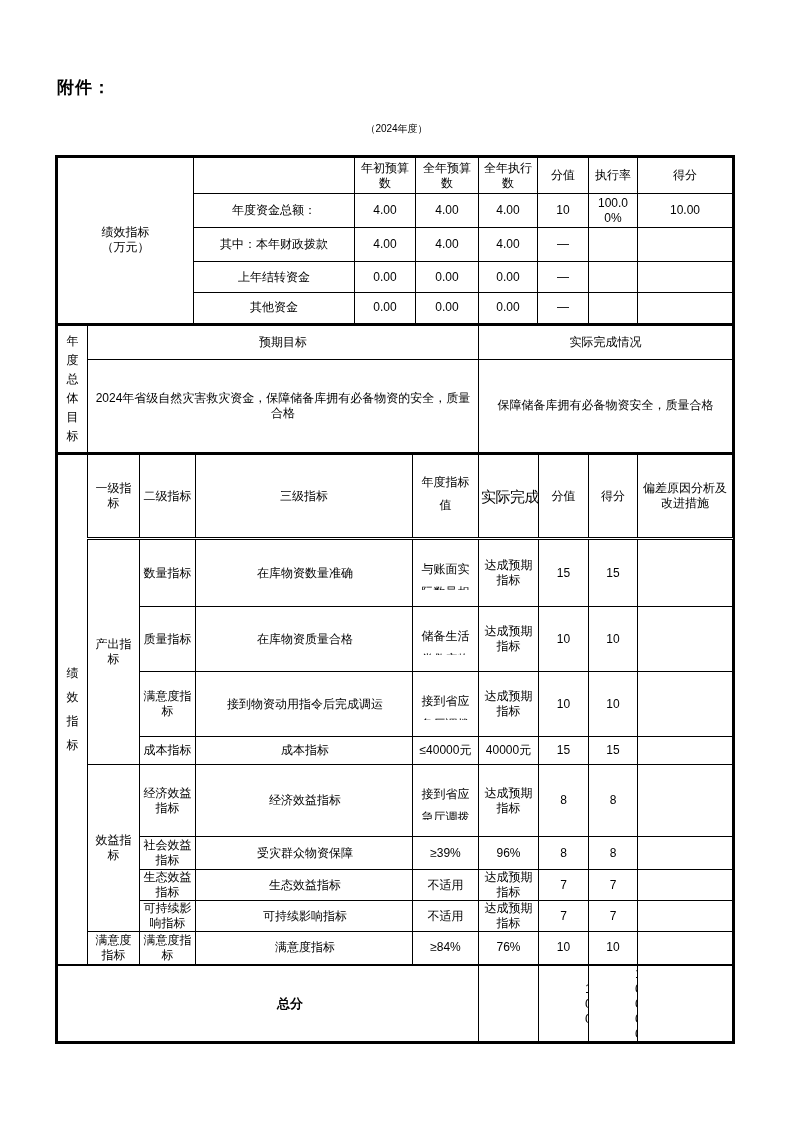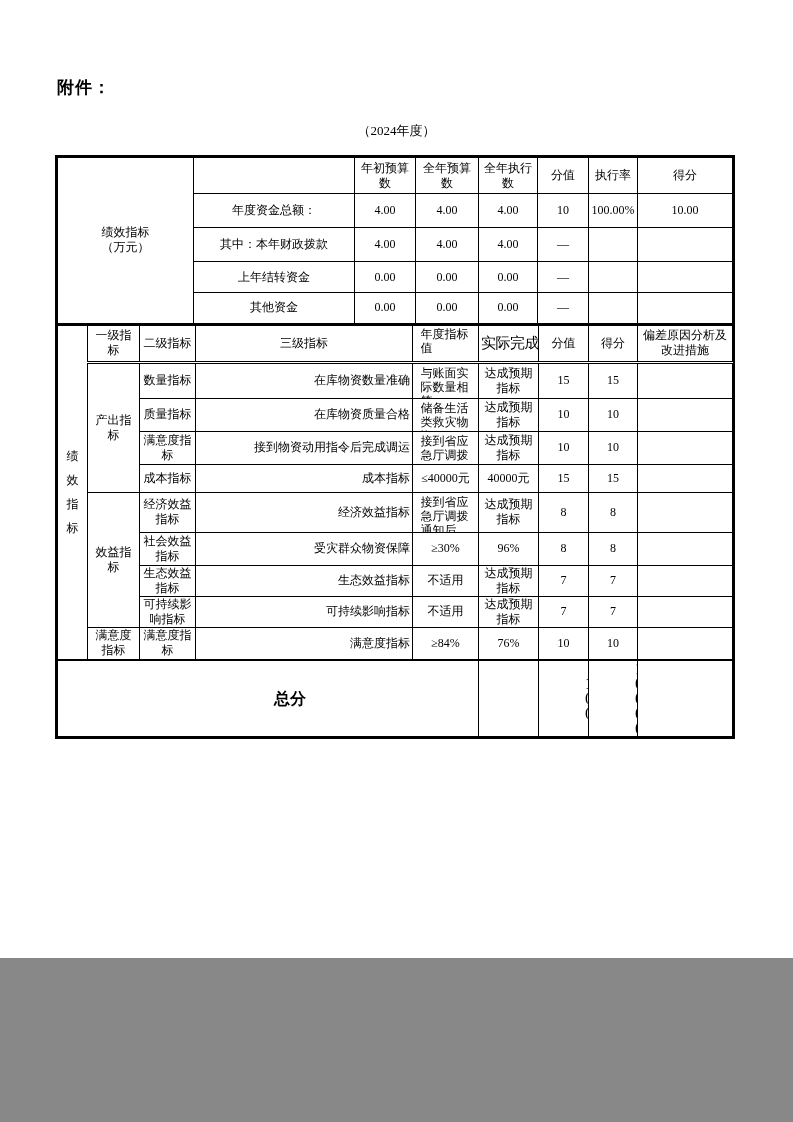--- a/index.html
+++ b/index.html
@@ -1,53 +1,53 @@
 <!DOCTYPE html>
 <html><head>
 <meta charset="utf-8">
 <style>
   html,body{margin:0;padding:0;background:#888;}
   .page{
     position:relative;
-    width:793px;height:958px;
+    width:793px;height:1122px;
     background:#ffffff;
-    font-family:Liberation Serif, serif;
+    font-family:Liberation Sans, sans-serif;
     color:#000;
     overflow:hidden;
   }
   .attachment{
     position:absolute;left:57px;top:76px;
     font-size:17px;font-weight:bold;letter-spacing:1px;
   }
   .subtitle{
     position:absolute;left:0;top:122px;width:100%;
-    text-align:center;font-size:13px;
+    text-align:center;font-size:10px;
   }
   .tbl-wrap{
     position:absolute;left:55px;top:155px;width:680px;
     box-sizing:border-box;border:2px solid #000;
     background:#fff;
   }
   table{border-collapse:collapse;table-layout:fixed;width:100%;}
   table.section{border-bottom:2px solid #000;}
   table.last{border-bottom:none;}
   td,th{
     border:1px solid #000;
     font-size:12px;font-weight:normal;
     text-align:center;vertical-align:middle;
     padding:0 2px;line-height:15px;
     overflow:hidden;word-break:break-all;
   }
-  td.left{text-align:right;padding-left:4px;}
+  td.left{text-align:center;padding-left:4px;}
   td.top{vertical-align:top;padding-top:2px;}
-  .clip{overflow:hidden;width:50px;margin:0 auto;text-align:left;line-height:14px;}
+  .clip{overflow:hidden;width:50px;margin:16px auto;text-align:center;line-height:23px;}
   .vlabel{width:13px;margin:0 auto;word-break:break-all;line-height:19px;}
   .vlabel.wide{line-height:24px;}
   tr.ind-head th{border-bottom:3px double #000;}
-  tr.total-row td{border-top:2px solid #000;font-size:16px;padding-left:46px;}
+  tr.total-row td{border-top:2px solid #000;font-size:13px;padding-left:46px;}
   .bold{font-weight:bold;}
   .nowrap{white-space:nowrap;font-size:15px;letter-spacing:-0.5px;}
 </style>
 </head>
 <body>
 
 <div class="page">
 
   <div class="attachment">附件：</div>
   <div class="subtitle">（2024年度）</div>
@@ -122,20 +122,40 @@
         <td>0.00</td>
         <td>0.00</td>
         <td>0.00</td>
         <td>—</td>
         <td></td>
         <td></td>
       </tr>
     </tbody>
       </table>
 
+    <table class="section">
+      <colgroup>
+          <col style="width:30px">
+          <col style="width:391px">
+          <col>
+        </colgroup>
+      <tbody>
+          <tr style="height:34px">
+        <td rowspan="2">
+          <div class="vlabel">年度总体目标</div>
+        </td>
+        <td>预期目标</td>
+        <td>实际完成情况</td>
+      </tr>
+      <tr style="height:94px">
+        <td>2024年省级自然灾害救灾资金，保障储备库拥有必备物资的安全，质量合格</td>
+        <td>保障储备库拥有必备物资安全，质量合格</td>
+      </tr>
+    </tbody>
+      </table>
 
     <table class="last">
       <colgroup>
         <col style="width:30px">
           <col style="width:52px">
           <col style="width:56px">
           <col style="width:217px">
         <col style="width:66px">
           <col style="width:60px">
           <col style="width:50px">
@@ -209,21 +229,21 @@
               <div class="clip" style="height:37px">接到省应急厅调拨通知后</div>
             </td>
         <td>达成预期指标</td>
         <td>8</td>
         <td>8</td>
         <td></td>
       </tr>
       <tr style="height:33px">
         <td>社会效益指标</td>
         <td class="left">受灾群众物资保障</td>
-        <td>≥30%</td>
+        <td>≥39%</td>
         <td>96%</td>
         <td>8</td>
         <td>8</td>
         <td></td>
       </tr>
       <tr style="height:27px">
         <td>生态效益指标</td>
         <td class="left">生态效益指标</td>
         <td>不适用</td>
         <td>达成预期指标</td>

